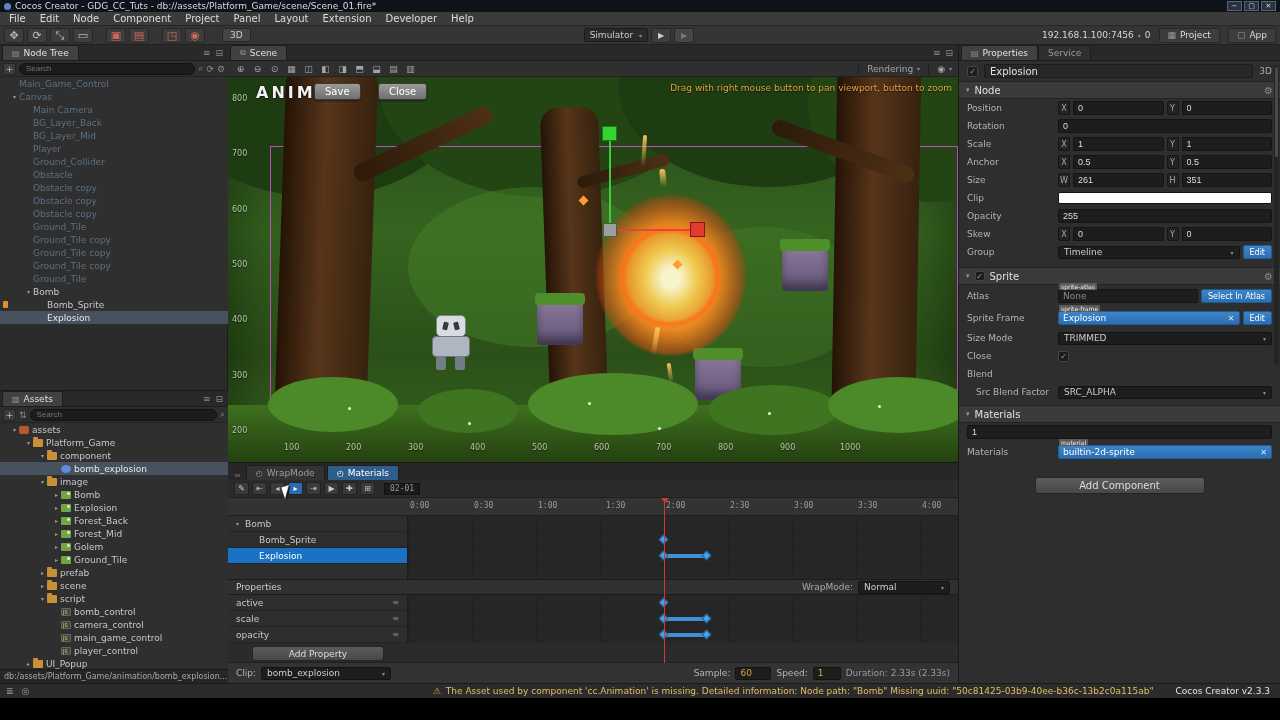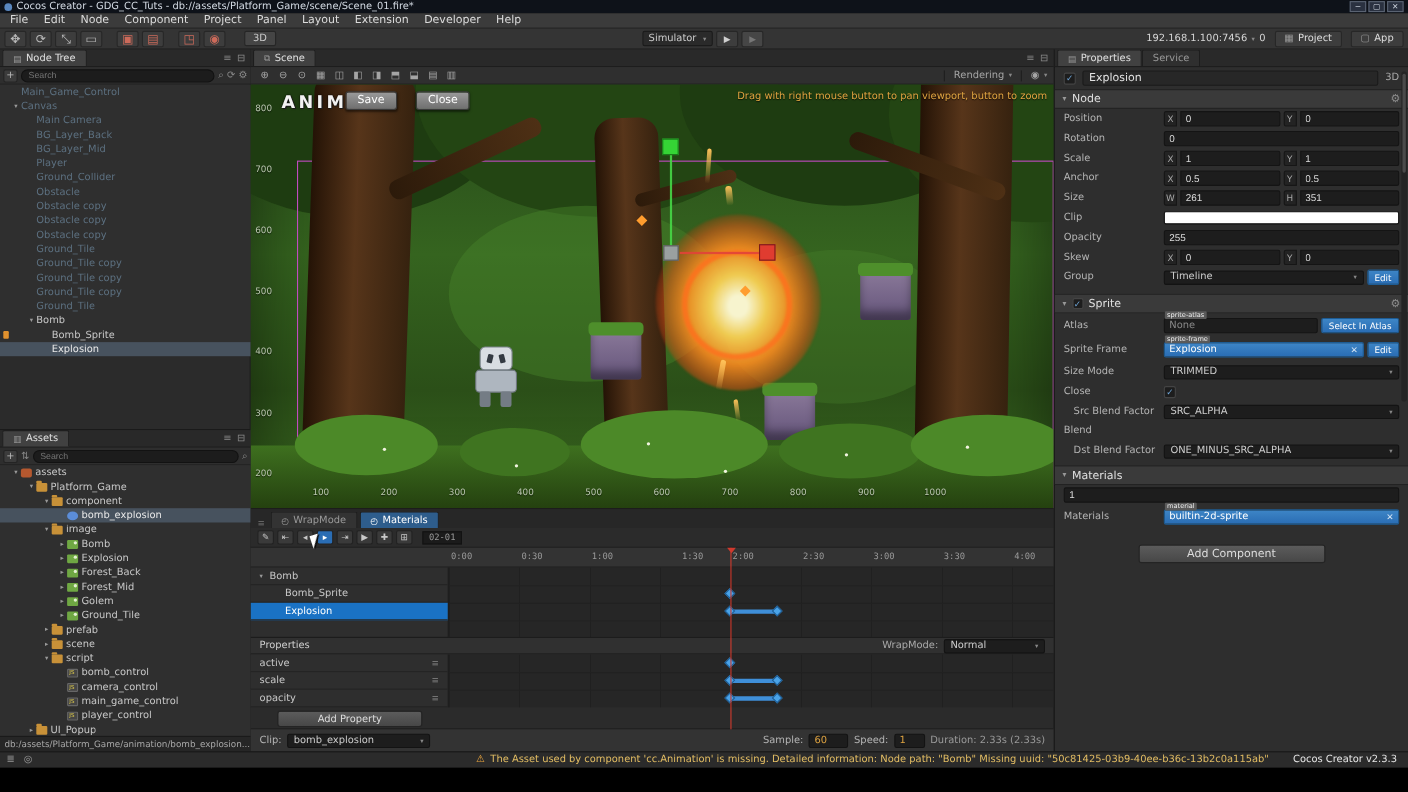--- a/index.html
+++ b/index.html
@@ -615,21 +615,21 @@
           <span class="ticon">✚</span>
           <span class="ticon">⊞</span>
         </span>
       <span class="timebox">02-01</span>
     </div>
     <div class="tl-ruler">
 
     <span class="tick" style="left: 182px;">0:00</span>
         <span class="tick" style="left: 246px;">0:30</span>
         <span class="tick" style="left: 310px;">1:00</span>
-        <span class="tick" style="left: 392px;">1:30</span>
+        <span class="tick" style="left: 378px;">1:30</span>
         <span class="tick" style="left: 438px;">2:00</span>
         <span class="tick" style="left: 502px;">2:30</span>
         <span class="tick" style="left: 566px;">3:00</span>
         <span class="tick" style="left: 630px;">3:30</span>
         <span class="tick" style="left: 694px;">4:00</span>
       </div>
 
     <div class="tl-lanes" style="top:53px;height:63px">
       <div style="position:absolute;left:0;right:0;top:16px;height:1px;background:#222"></div>
       <div style="position:absolute;left:0;right:0;top:32px;height:1px;background:#222"></div>
@@ -824,33 +824,26 @@
       <span class="ddl" style="flex:1">
         <span>TRIMMED</span>
           <span class="dar">▾</span>
       </span>
     </div>
     <div class="irow">
       <span class="ilabel">Close</span>
       <span class="chk">✓</span>
     </div>
     <div class="irow">
+      <span class="ilabel">Blend</span>
+    </div>
+    <div class="irow">
       <span class="ilabel sub">Src Blend Factor</span>
       <span class="ddl" style="flex:1">
         <span>SRC_ALPHA</span>
-          <span class="dar">▾</span>
-      </span>
-    </div>
-    <div class="irow">
-      <span class="ilabel">Blend</span>
-    </div>
-    <div class="irow">
-      <span class="ilabel sub">Dst Blend Factor</span>
-      <span class="ddl" style="flex:1">
-        <span>ONE_MINUS_SRC_ALPHA</span>
           <span class="dar">▾</span>
       </span>
     </div>
 
     <div class="sect" style="margin-top:4px">
       <span class="sarrow">▾</span>
       <span class="stitle">Materials</span>
     </div>
     <div class="irow">
       <input class="ifield solo" value="1" style="">

